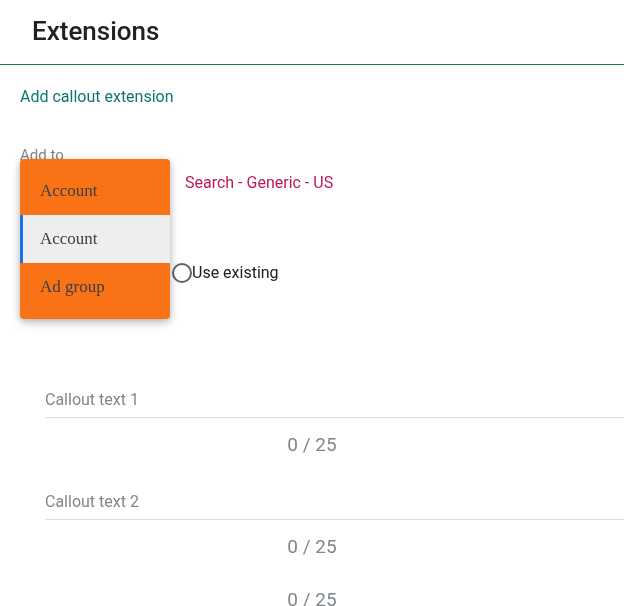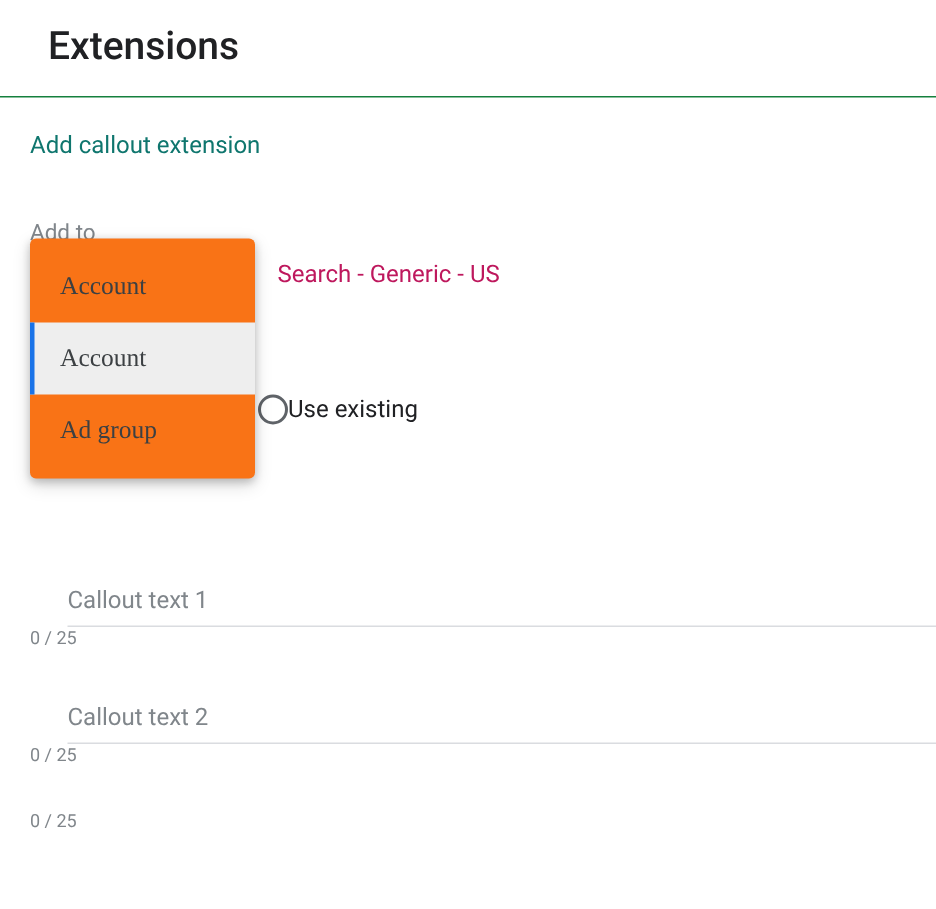--- a/index.html
+++ b/index.html
@@ -108,24 +108,24 @@
       font-size: 16px;
       color: #80868b;
       outline: none;
       font-family: inherit;
       margin-left: 25px;
     }
     .callout-input::placeholder {
       color: #80868b;
     }
     .char-counter {
-      text-align: left;
-      font-size: 12px;
+      text-align: center;
+      font-size: 19px;
       color: #80868b;
-      margin-top: 0;
+      margin-top: 15px;
     }
   </style>
 </head>
 <body>
 
 <div class="header">
   <h1 class="header-title">Extensions</h1>
 </div>
 
 <div class="content">

